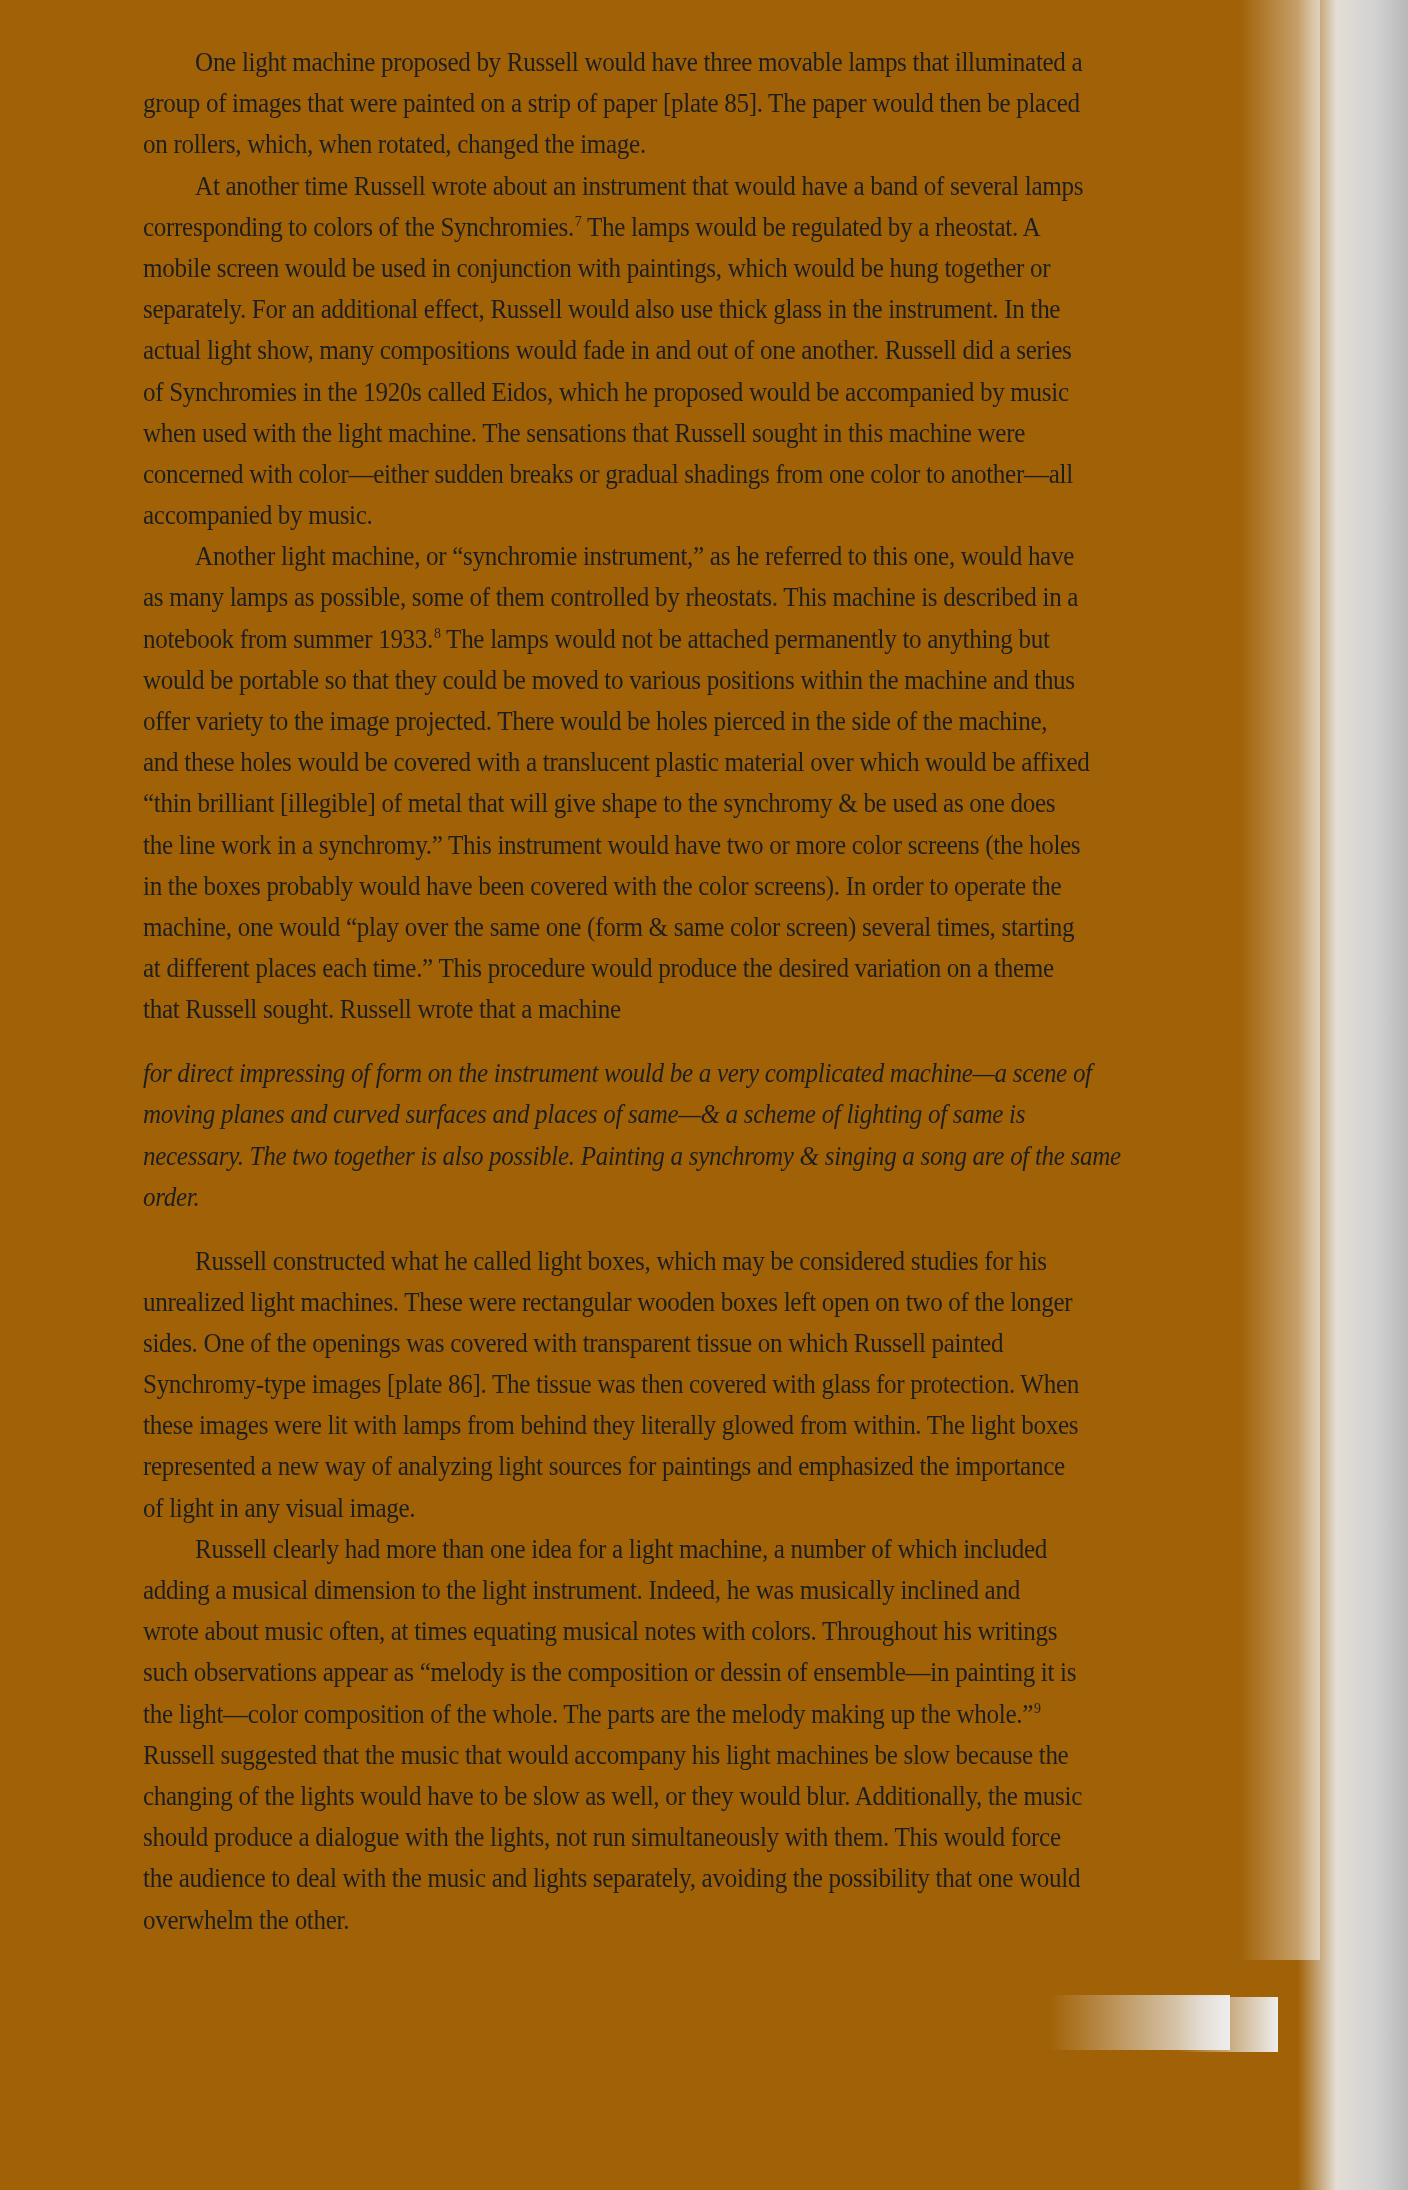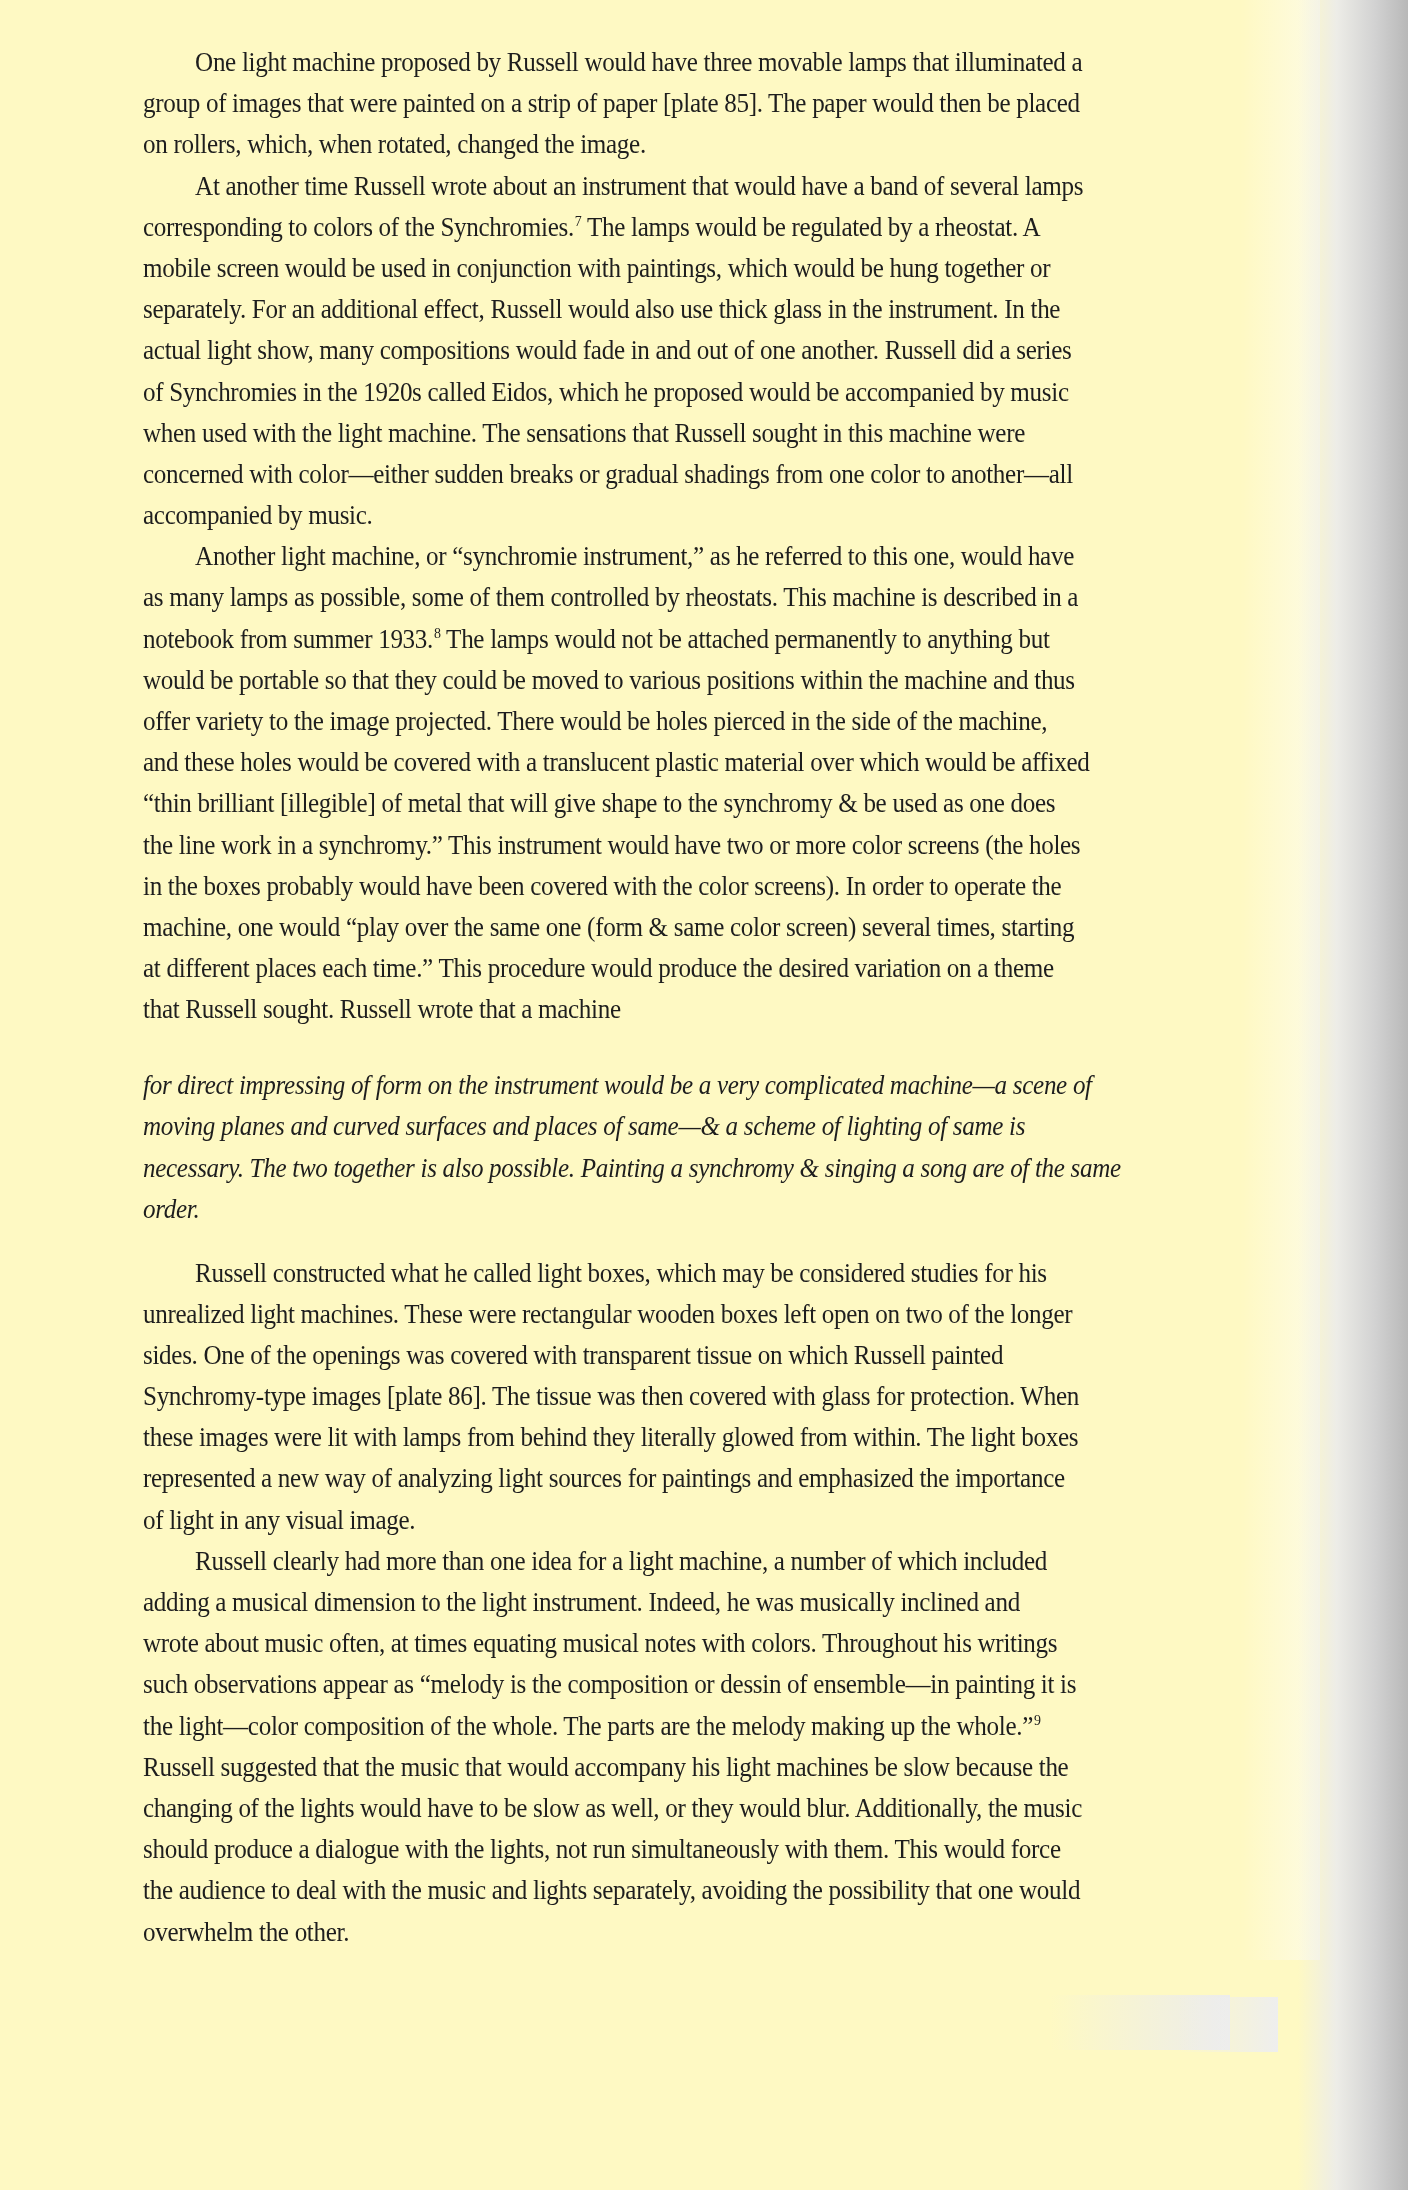--- a/index.html
+++ b/index.html
@@ -13,21 +13,21 @@
       position: relative;
       overflow: hidden;
       font-family: "Liberation Serif", "DejaVu Serif", serif;
       color: #1e1e1e;
     }
     .page {
       position: absolute;
       left: 0; top: 0;
       width: 1408px;
       height: 2190px;
-      background: #fef9c3;
+      background: #a16207;
     }
     .gutter-shadow {
       position: absolute;
       top: 0; right: 0;
       width: 110px;
       height: 2190px;
       background: linear-gradient(to right,
         rgba(255,255,255,0) 0%,
         rgba(235,235,235,0.9) 35%,
         #d2d2d2 70%,
@@ -62,21 +62,21 @@
       font-size: 27px;
       white-space: nowrap;
       letter-spacing: -0.35px;
       transform: scaleX(0.93);
       transform-origin: left center;
     }
     .line.indent {
       padding-left: 56px;
     }
     .quote {
-      margin-top: 34px;
+      margin-top: 22px;
       margin-bottom: 22px;
     }
     .quote .line {
       font-style: italic;
       height: 41.5px;
       line-height: 41.5px;
     }
     sup.fn {
       font-size: 15px;
       vertical-align: top;

